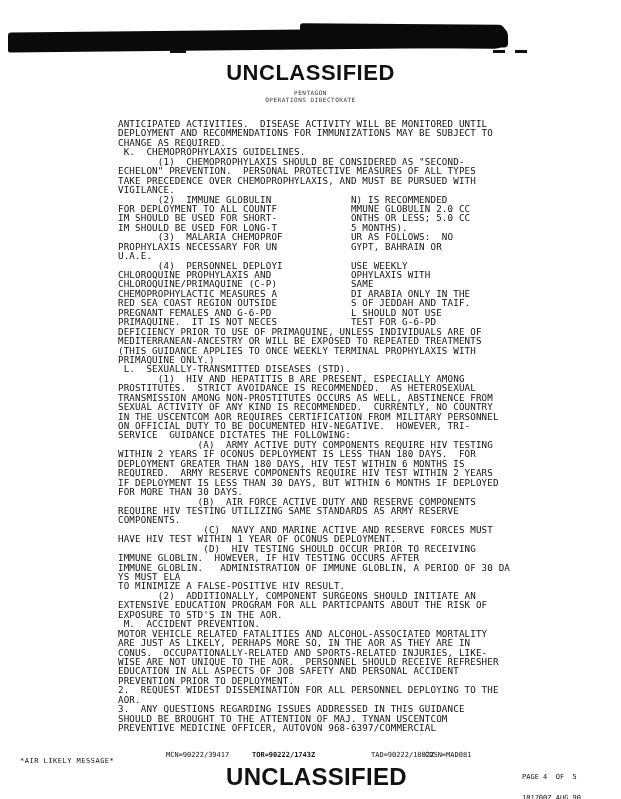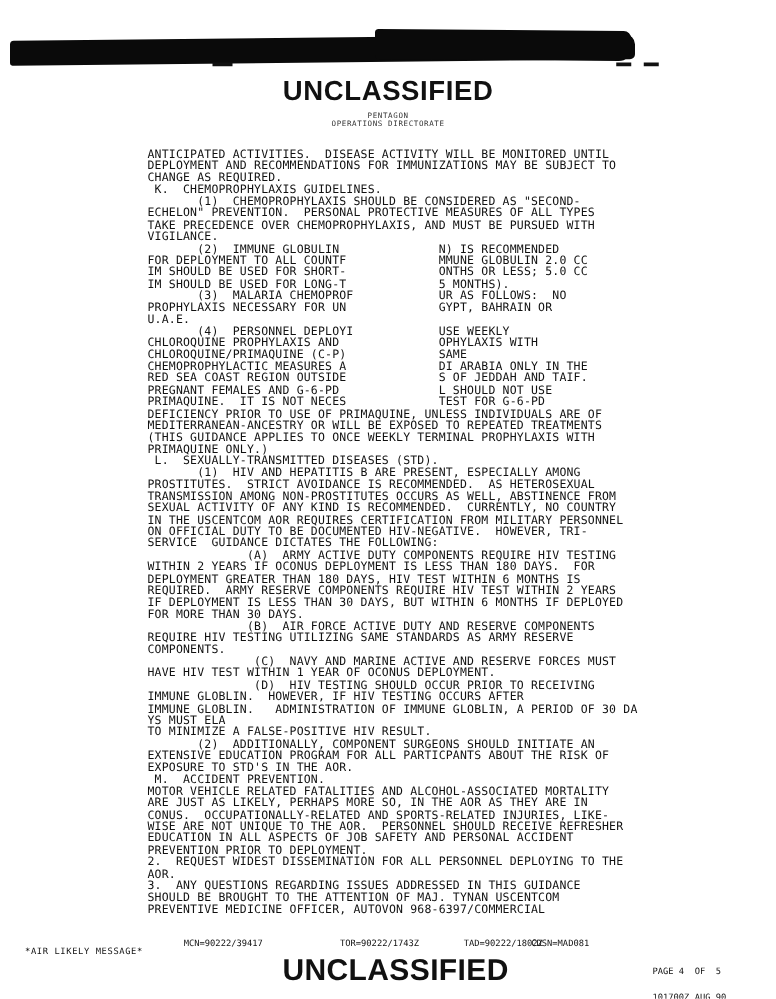--- a/index.html
+++ b/index.html
@@ -24,22 +24,22 @@
 <div class="tick" style="left:170px; top:50px; width:16px;"></div>
 <div class="tick" style="left:493px; top:50px; width:12px;"></div>
 <div class="tick" style="left:515px; top:50px; width:12px;"></div>
 
 <div class="header-title">UNCLASSIFIED</div>
 <div class="header-sub" style="top:89px;">PENTAGON</div>
 <div class="header-sub" style="top:96px;">OPERATIONS DIRECTORATE</div>
 
 <div class="body-text" id="body-lines"><div>ANTICIPATED ACTIVITIES.  DISEASE ACTIVITY WILL BE MONITORED UNTIL</div><div>DEPLOYMENT AND RECOMMENDATIONS FOR IMMUNIZATIONS MAY BE SUBJECT TO</div><div>CHANGE AS REQUIRED.</div><div> K.  CHEMOPROPHYLAXIS GUIDELINES.</div><div>       (1)  CHEMOPROPHYLAXIS SHOULD BE CONSIDERED AS "SECOND-</div><div>ECHELON" PREVENTION.  PERSONAL PROTECTIVE MEASURES OF ALL TYPES</div><div>TAKE PRECEDENCE OVER CHEMOPROPHYLAXIS, AND MUST BE PURSUED WITH</div><div>VIGILANCE.</div><div>       (2)  IMMUNE GLOBULIN              N) IS RECOMMENDED</div><div>FOR DEPLOYMENT TO ALL COUNTF             MMUNE GLOBULIN 2.0 CC</div><div>IM SHOULD BE USED FOR SHORT-             ONTHS OR LESS; 5.0 CC</div><div>IM SHOULD BE USED FOR LONG-T             5 MONTHS).</div><div>       (3)  MALARIA CHEMOPROF            UR AS FOLLOWS:  NO</div><div>PROPHYLAXIS NECESSARY FOR UN             GYPT, BAHRAIN OR</div><div>U.A.E.</div><div>       (4)  PERSONNEL DEPLOYI            USE WEEKLY</div><div>CHLOROQUINE PROPHYLAXIS AND              OPHYLAXIS WITH</div><div>CHLOROQUINE/PRIMAQUINE (C-P)             SAME</div><div>CHEMOPROPHYLACTIC MEASURES A             DI ARABIA ONLY IN THE</div><div>RED SEA COAST REGION OUTSIDE             S OF JEDDAH AND TAIF.</div><div>PREGNANT FEMALES AND G-6-PD              L SHOULD NOT USE</div><div>PRIMAQUINE.  IT IS NOT NECES             TEST FOR G-6-PD</div><div>DEFICIENCY PRIOR TO USE OF PRIMAQUINE, UNLESS INDIVIDUALS ARE OF</div><div>MEDITERRANEAN-ANCESTRY OR WILL BE EXPOSED TO REPEATED TREATMENTS</div><div>(THIS GUIDANCE APPLIES TO ONCE WEEKLY TERMINAL PROPHYLAXIS WITH</div><div>PRIMAQUINE ONLY.)</div><div> L.  SEXUALLY-TRANSMITTED DISEASES (STD).</div><div>       (1)  HIV AND HEPATITIS B ARE PRESENT, ESPECIALLY AMONG</div><div>PROSTITUTES.  STRICT AVOIDANCE IS RECOMMENDED.  AS HETEROSEXUAL</div><div>TRANSMISSION AMONG NON-PROSTITUTES OCCURS AS WELL, ABSTINENCE FROM</div><div>SEXUAL ACTIVITY OF ANY KIND IS RECOMMENDED.  CURRENTLY, NO COUNTRY</div><div>IN THE USCENTCOM AOR REQUIRES CERTIFICATION FROM MILITARY PERSONNEL</div><div>ON OFFICIAL DUTY TO BE DOCUMENTED HIV-NEGATIVE.  HOWEVER, TRI-</div><div>SERVICE  GUIDANCE DICTATES THE FOLLOWING:</div><div>              (A)  ARMY ACTIVE DUTY COMPONENTS REQUIRE HIV TESTING</div><div>WITHIN 2 YEARS IF OCONUS DEPLOYMENT IS LESS THAN 180 DAYS.  FOR</div><div>DEPLOYMENT GREATER THAN 180 DAYS, HIV TEST WITHIN 6 MONTHS IS</div><div>REQUIRED.  ARMY RESERVE COMPONENTS REQUIRE HIV TEST WITHIN 2 YEARS</div><div>IF DEPLOYMENT IS LESS THAN 30 DAYS, BUT WITHIN 6 MONTHS IF DEPLOYED</div><div>FOR MORE THAN 30 DAYS.</div><div>              (B)  AIR FORCE ACTIVE DUTY AND RESERVE COMPONENTS</div><div>REQUIRE HIV TESTING UTILIZING SAME STANDARDS AS ARMY RESERVE</div><div>COMPONENTS.</div><div>               (C)  NAVY AND MARINE ACTIVE AND RESERVE FORCES MUST</div><div>HAVE HIV TEST WITHIN 1 YEAR OF OCONUS DEPLOYMENT.</div><div>               (D)  HIV TESTING SHOULD OCCUR PRIOR TO RECEIVING</div><div>IMMUNE GLOBLIN.  HOWEVER, IF HIV TESTING OCCURS AFTER</div><div>IMMUNE GLOBLIN.   ADMINISTRATION OF IMMUNE GLOBLIN, A PERIOD OF 30 DA</div><div>YS MUST ELA</div><div>TO MINIMIZE A FALSE-POSITIVE HIV RESULT.</div><div>       (2)  ADDITIONALLY, COMPONENT SURGEONS SHOULD INITIATE AN</div><div>EXTENSIVE EDUCATION PROGRAM FOR ALL PARTICPANTS ABOUT THE RISK OF</div><div>EXPOSURE TO STD'S IN THE AOR.</div><div> M.  ACCIDENT PREVENTION.</div><div>MOTOR VEHICLE RELATED FATALITIES AND ALCOHOL-ASSOCIATED MORTALITY</div><div>ARE JUST AS LIKELY, PERHAPS MORE SO, IN THE AOR AS THEY ARE IN</div><div>CONUS.  OCCUPATIONALLY-RELATED AND SPORTS-RELATED INJURIES, LIKE-</div><div>WISE ARE NOT UNIQUE TO THE AOR.  PERSONNEL SHOULD RECEIVE REFRESHER</div><div>EDUCATION IN ALL ASPECTS OF JOB SAFETY AND PERSONAL ACCIDENT</div><div>PREVENTION PRIOR TO DEPLOYMENT.</div><div>2.  REQUEST WIDEST DISSEMINATION FOR ALL PERSONNEL DEPLOYING TO THE</div><div>AOR.</div><div>3.  ANY QUESTIONS REGARDING ISSUES ADDRESSED IN THIS GUIDANCE</div><div>SHOULD BE BROUGHT TO THE ATTENTION OF MAJ. TYNAN USCENTCOM</div><div>PREVENTIVE MEDICINE OFFICER, AUTOVON 968-6397/COMMERCIAL</div></div>
 
-<div class="footer-meta" style="left:147px;">MCN=90222/39417</div>
-<div class="footer-meta" style="left:272px;">TOR=90222/1743Z</div>
+<div class="footer-meta" style="left:166px;">MCN=90222/39417</div>
+<div class="footer-meta" style="left:252px;font-weight:bold;">TOR=90222/1743Z</div>
 <div class="footer-meta" style="left:346px;margin-left:25px;">TAD=90222/1802Z</div>
 <div class="footer-meta" style="left:425px;">CDSN=MAD081</div>
 <div class="footer-left">*AIR LIKELY MESSAGE*</div>
 <div class="footer-title">UNCLASSIFIED</div>
 <div class="footer-page">
   <div>PAGE 4  OF  5</div>
   <div>101700Z AUG 90</div>
   
 </div>
 

